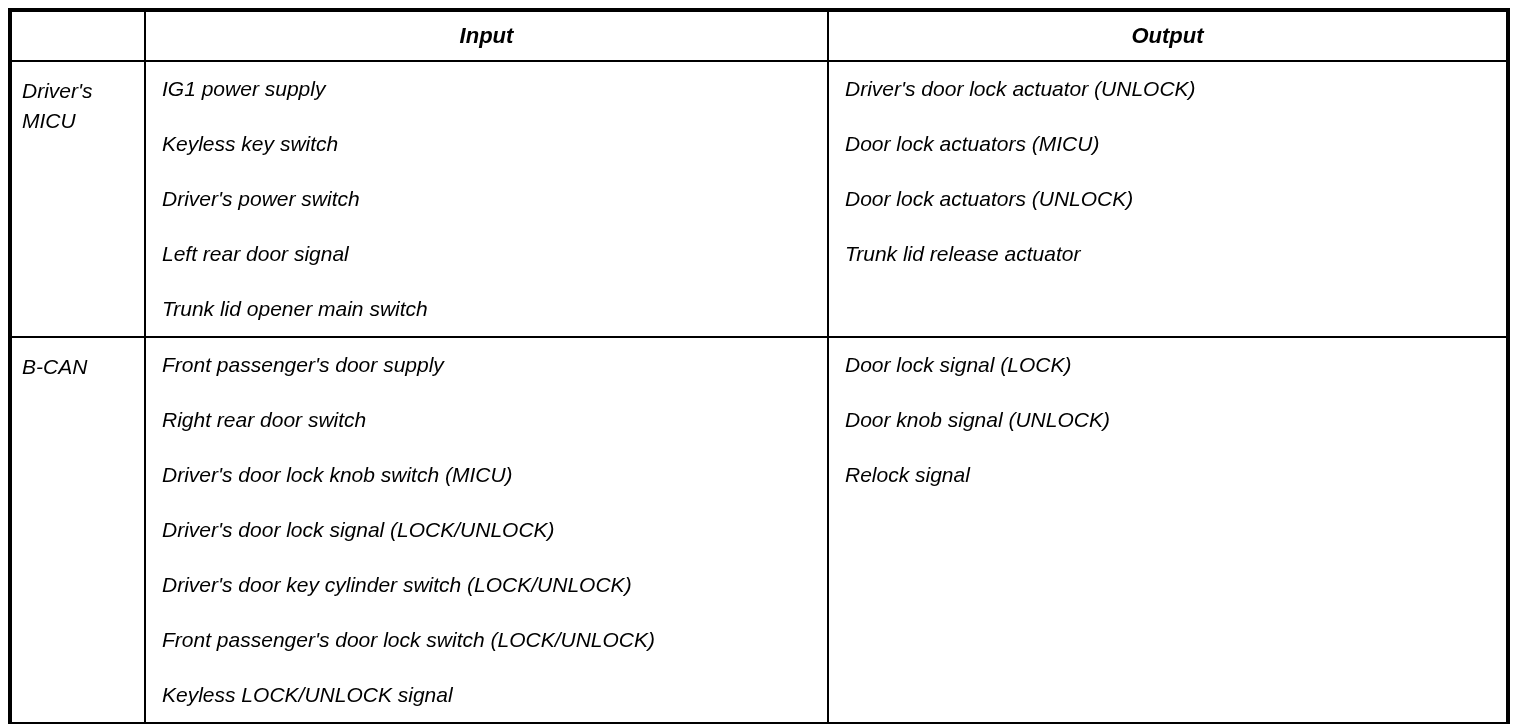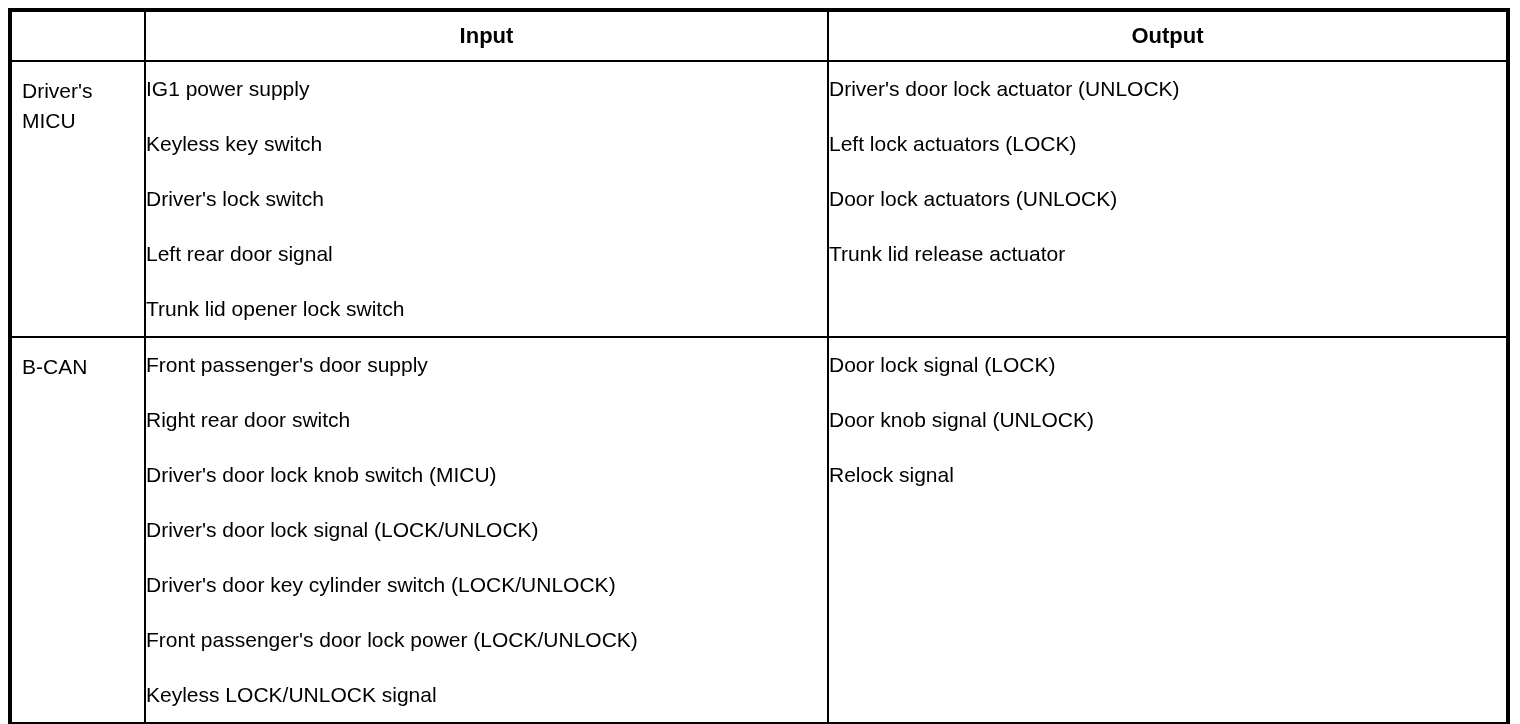--- a/index.html
+++ b/index.html
@@ -16,20 +16,21 @@
     overflow: hidden;
   }
 
   
   .sheet {
     position: relative;
     width: 1520px;
     height: 724px;
     box-sizing: border-box;
     padding: 8px 14px 12px 8px;
+    font-style: italic;
   }
 
   table.io-table {
     width: 1498px;
     height: 704px;
     border-collapse: collapse;
     table-layout: fixed;
     border: 4px solid #000000;
   }
 
@@ -64,21 +65,21 @@
     background: #ffffff;
   }
   tbody td.cat-cell {
     border-left: none;
     padding: 14px 8px 27px 10px;
     font-size: 21px;
     line-height: 30px;
     white-space: pre-line;
   }
   tbody td.list-cell {
-    padding: 14px 10px 14px 0;
+    padding: 14px 10px 14px 16px;
     font-size: 21px;
   }
   tbody td.list-cell.out-cell {
     border-right: none;
   }
   tbody tr.row-last td {
     border-bottom: none;
   }
 
   .item-list {
@@ -115,45 +116,45 @@
     </thead>
     <tbody>
 
       <tr class="row-micu">
         <td class="cat-cell">Driver's
 MICU</td>
         <td class="list-cell in-cell">
           <ul class="item-list">
             <li>IG1 power supply</li>
             <li>Keyless key switch</li>
-            <li>Driver's lock switch</li>
+            <li>Driver's power switch</li>
             <li>Left rear door signal</li>
-            <li>Trunk lid opener lock switch</li>
+            <li>Trunk lid opener main switch</li>
           </ul>
         </td>
         <td class="list-cell out-cell">
           <ul class="item-list">
             <li>Driver's door lock actuator (UNLOCK)</li>
-            <li>Left lock actuators (LOCK)</li>
+            <li>Door lock actuators (MICU)</li>
             <li>Door lock actuators (UNLOCK)</li>
             <li>Trunk lid release actuator</li>
           </ul>
         </td>
       </tr>
 
       <tr class="row-bcan row-last">
         <td class="cat-cell">B-CAN</td>
         <td class="list-cell in-cell">
           <ul class="item-list">
             <li>Front passenger's door supply</li>
             <li>Right rear door switch</li>
             <li>Driver's door lock knob switch (MICU)</li>
             <li>Driver's door lock signal (LOCK/UNLOCK)</li>
             <li>Driver's door key cylinder switch (LOCK/UNLOCK)</li>
-            <li>Front passenger's door lock power (LOCK/UNLOCK)</li>
+            <li>Front passenger's door lock switch (LOCK/UNLOCK)</li>
             <li>Keyless LOCK/UNLOCK signal</li>
           </ul>
         </td>
         <td class="list-cell out-cell">
           <ul class="item-list">
             <li>Door lock signal (LOCK)</li>
             <li>Door knob signal (UNLOCK)</li>
             <li>Relock signal</li>
           </ul>
         </td>

